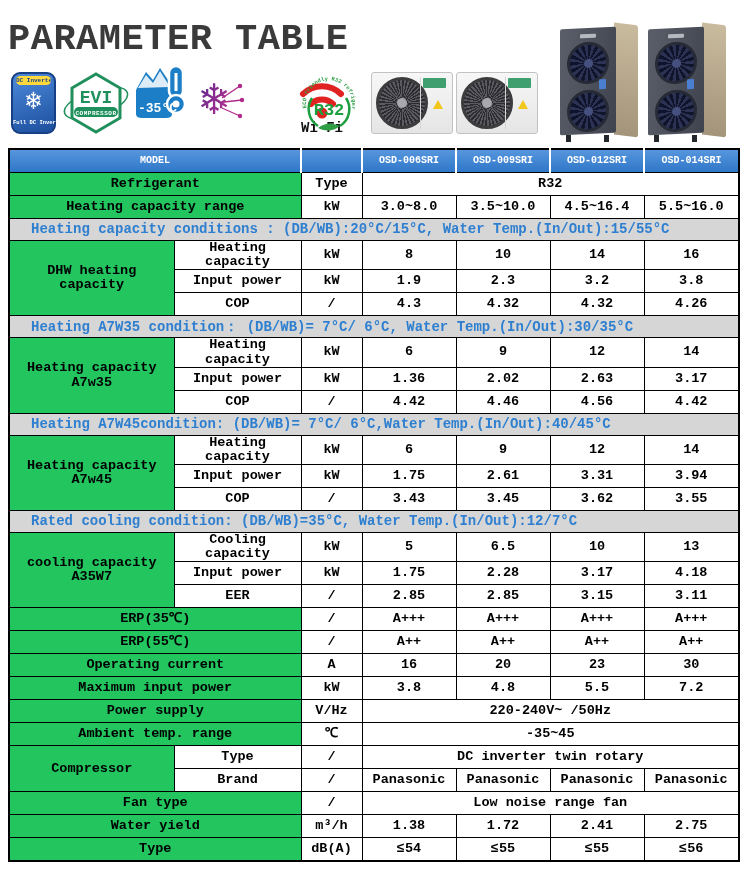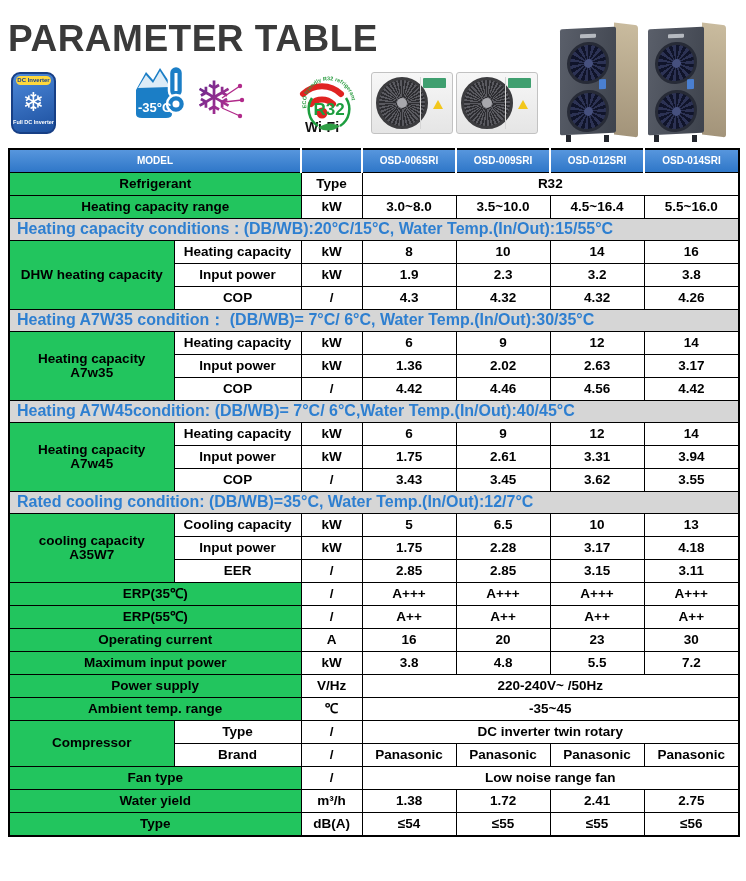--- a/index.html
+++ b/index.html
@@ -1,17 +1,17 @@
 <!DOCTYPE html>
 <html style="--title-color: #3a3a3a; --header-blue: #2f77c8; --header-blue-light: #5796dd; --section-bg: #d6d6d6; --section-text: #2e7fd0; --badge-green: #1f8f5c; --badge-blue: #1b7ec6; --badge-red: #e02321; --badge-purple: #7b2d91;"><head>
 <meta charset="utf-8">
 <style>
   html,body{margin:0;padding:0;background:#fff;}
   #canvas{position:relative;width:746px;height:881px;background:#fff;overflow:hidden;
-          font-family:Liberation Sans, sans-serif;}
+          font-family:Liberation Mono, monospace;}
 
   
   .page-title{position:absolute;left:8px;top:18px;font-size:37px;font-weight:800;
               color:var(--title-color,#3a3a3a);letter-spacing:0.5px;}
 
   
   .badge{position:absolute;}
   .dc{left:11px;top:72px;width:45px;height:62px;border-radius:9px;
       background:linear-gradient(160deg,#4d89da,#1c4f9e);border:2px solid #173f85;box-sizing:border-box;}
   .dc-pill{margin:2px 3px 0;background:#ffd83c;color:#14408f;font-size:6px;font-weight:bold;
@@ -61,39 +61,48 @@
   table.pt{position:absolute;left:8px;top:148px;width:730px;table-layout:fixed;
            border-collapse:collapse;border:2px solid #000;}
   table.pt td{border:1px solid #000;height:22px;padding:0 3px;font-weight:bold;font-size:13.5px;
               color:#000;text-align:center;vertical-align:middle;overflow:hidden;white-space:pre-line;
               line-height:1.05;}
   table.pt td.hdr{background:linear-gradient(180deg,var(--header-blue-light,#5796dd),var(--header-blue,#2f77c8));
                   color:#fff;font-size:10px;border-left:2px solid #fff;border-right:2px solid #fff;}
   table.pt tr:first-child td:first-child{border-left:2px solid #000;}
   table.pt tr:first-child td:last-child{border-right:2px solid #000;}
   table.pt td.sect{background:var(--section-bg,#d6d6d6);color:var(--section-text,#2e7fd0);
-                   text-align:left;padding-left:7px;font-size:16px;height:21px;}
+                   text-align:left;padding-left:21px;font-size:14px;height:21px;}
   table.pt td.lab{background:#22c55e;}
   table.pt td.sub{background:#fff;}
   table.pt td.unit{background:#fff;}
   table.pt td.val{background:#fff;}
 </style>
 </head>
 <body>
 
 <div id="canvas">
 
   <div class="page-title">PARAMETER TABLE</div>
 
   <div class="badge dc">
     <div class="dc-pill">DC Inverter</div>
     <div class="dc-flake">❄</div>
     <div class="dc-foot">Full DC Inverter</div>
   </div>
 
+  <div class="badge evi">
+    <svg width="64" height="66" viewBox="0 0 64 66">
+      <ellipse cx="32" cy="33" rx="33" ry="13" fill="none" stroke="#1f8f5c" stroke-width="1.5" transform="rotate(-18 32 33)"></ellipse>
+      <polygon points="32,4 56,18 56,48 32,62 8,48 8,18" fill="#fff" stroke="#1f8f5c" stroke-width="3"></polygon>
+      <text x="32" y="33" text-anchor="middle" font-size="18" font-weight="bold" fill="#1f8f5c">EVI</text>
+      <rect x="10" y="37" width="44" height="10" rx="5" fill="#1f8f5c"></rect>
+      <text x="32" y="44.5" text-anchor="middle" font-size="6" font-weight="bold" fill="#fff" letter-spacing="0.5">COMPRESSOR</text>
+    </svg>
+  </div>
 
   <div class="badge temp">
     <svg width="58" height="62" viewBox="0 0 58 62">
       <path d="M4,30 L14,12 L21,20 L28,8 L40,26 L40,54 Q40,58 34,58 L10,58 Q4,58 4,54 Z" fill="#1b7ec6"></path>
       <path d="M6,28 L14,15 L21,23 L28,11 L38,27 L6,28" fill="#fff" opacity="0.85"></path>
       <rect x="37" y="6" width="14" height="32" rx="7" fill="#1b7ec6" stroke="#fff" stroke-width="2.5"></rect>
       <rect x="42.5" y="13" width="3" height="18" fill="#fff"></rect>
       <circle cx="44" cy="44" r="9" fill="#1b7ec6" stroke="#fff" stroke-width="2.5"></circle>
       <circle cx="44" cy="44" r="3.5" fill="#fff"></circle>
       <text x="6" y="52" font-size="13" font-weight="bold" fill="#fff">-35°C</text>

